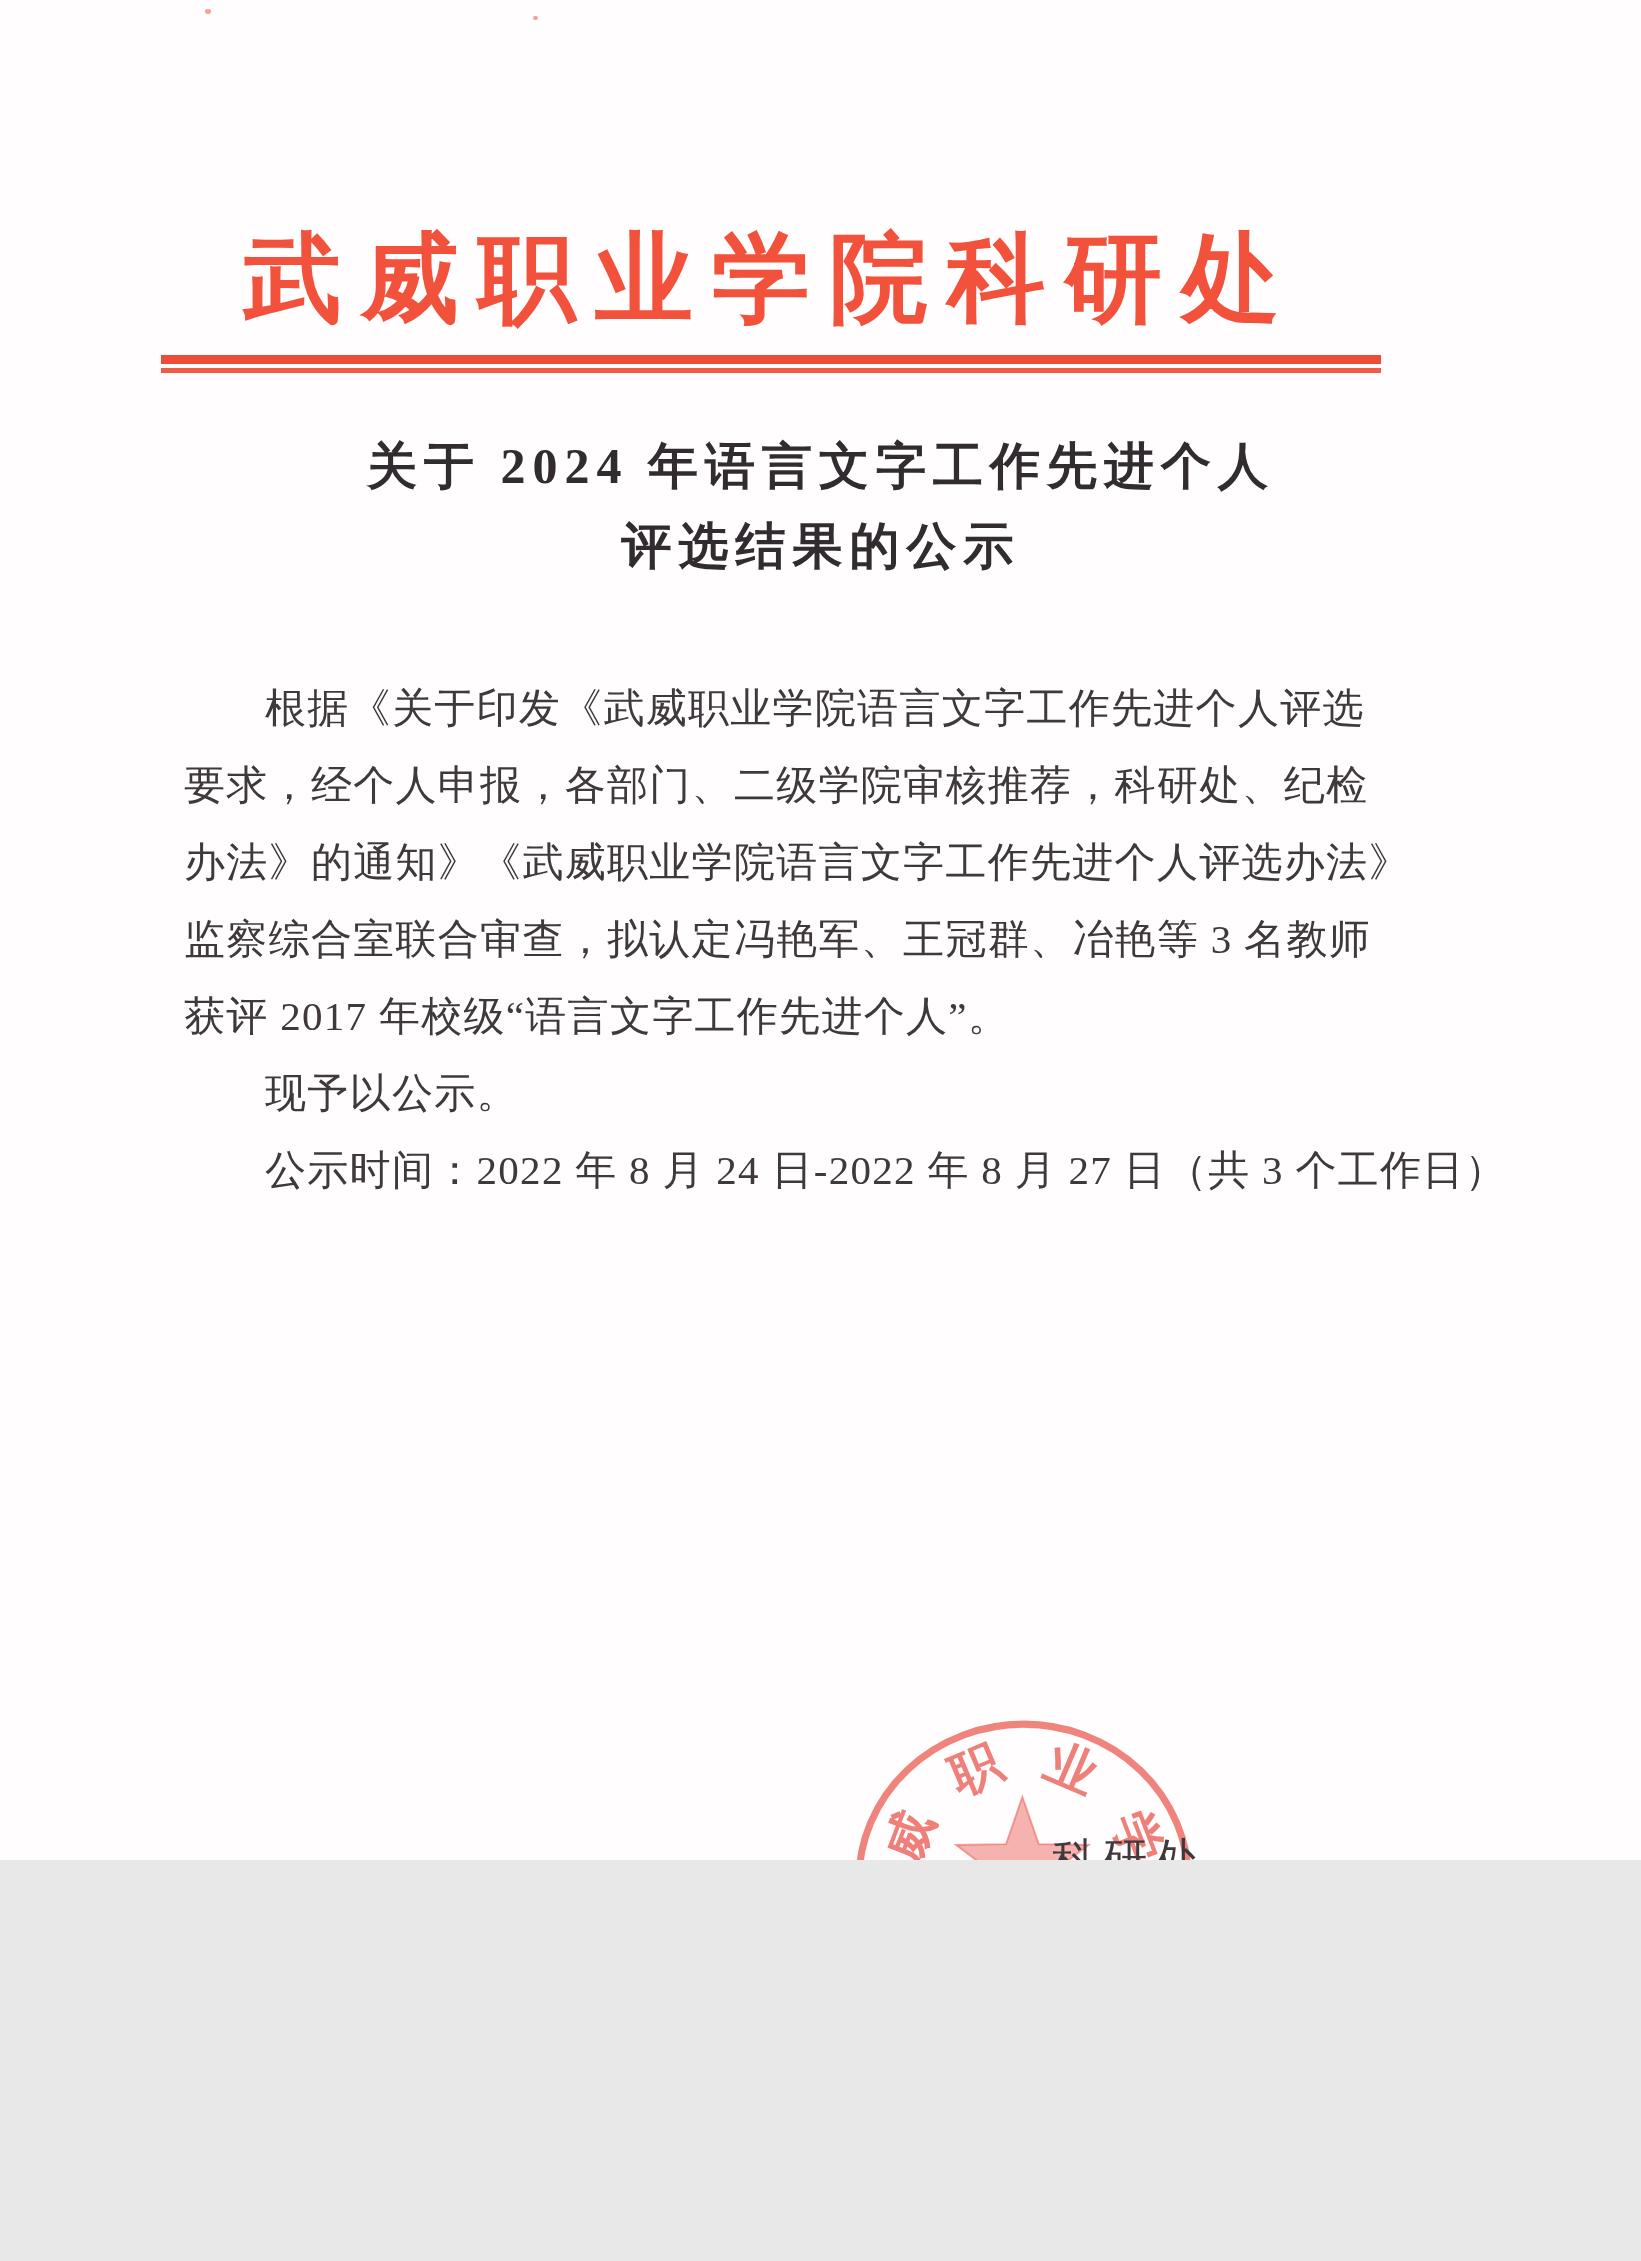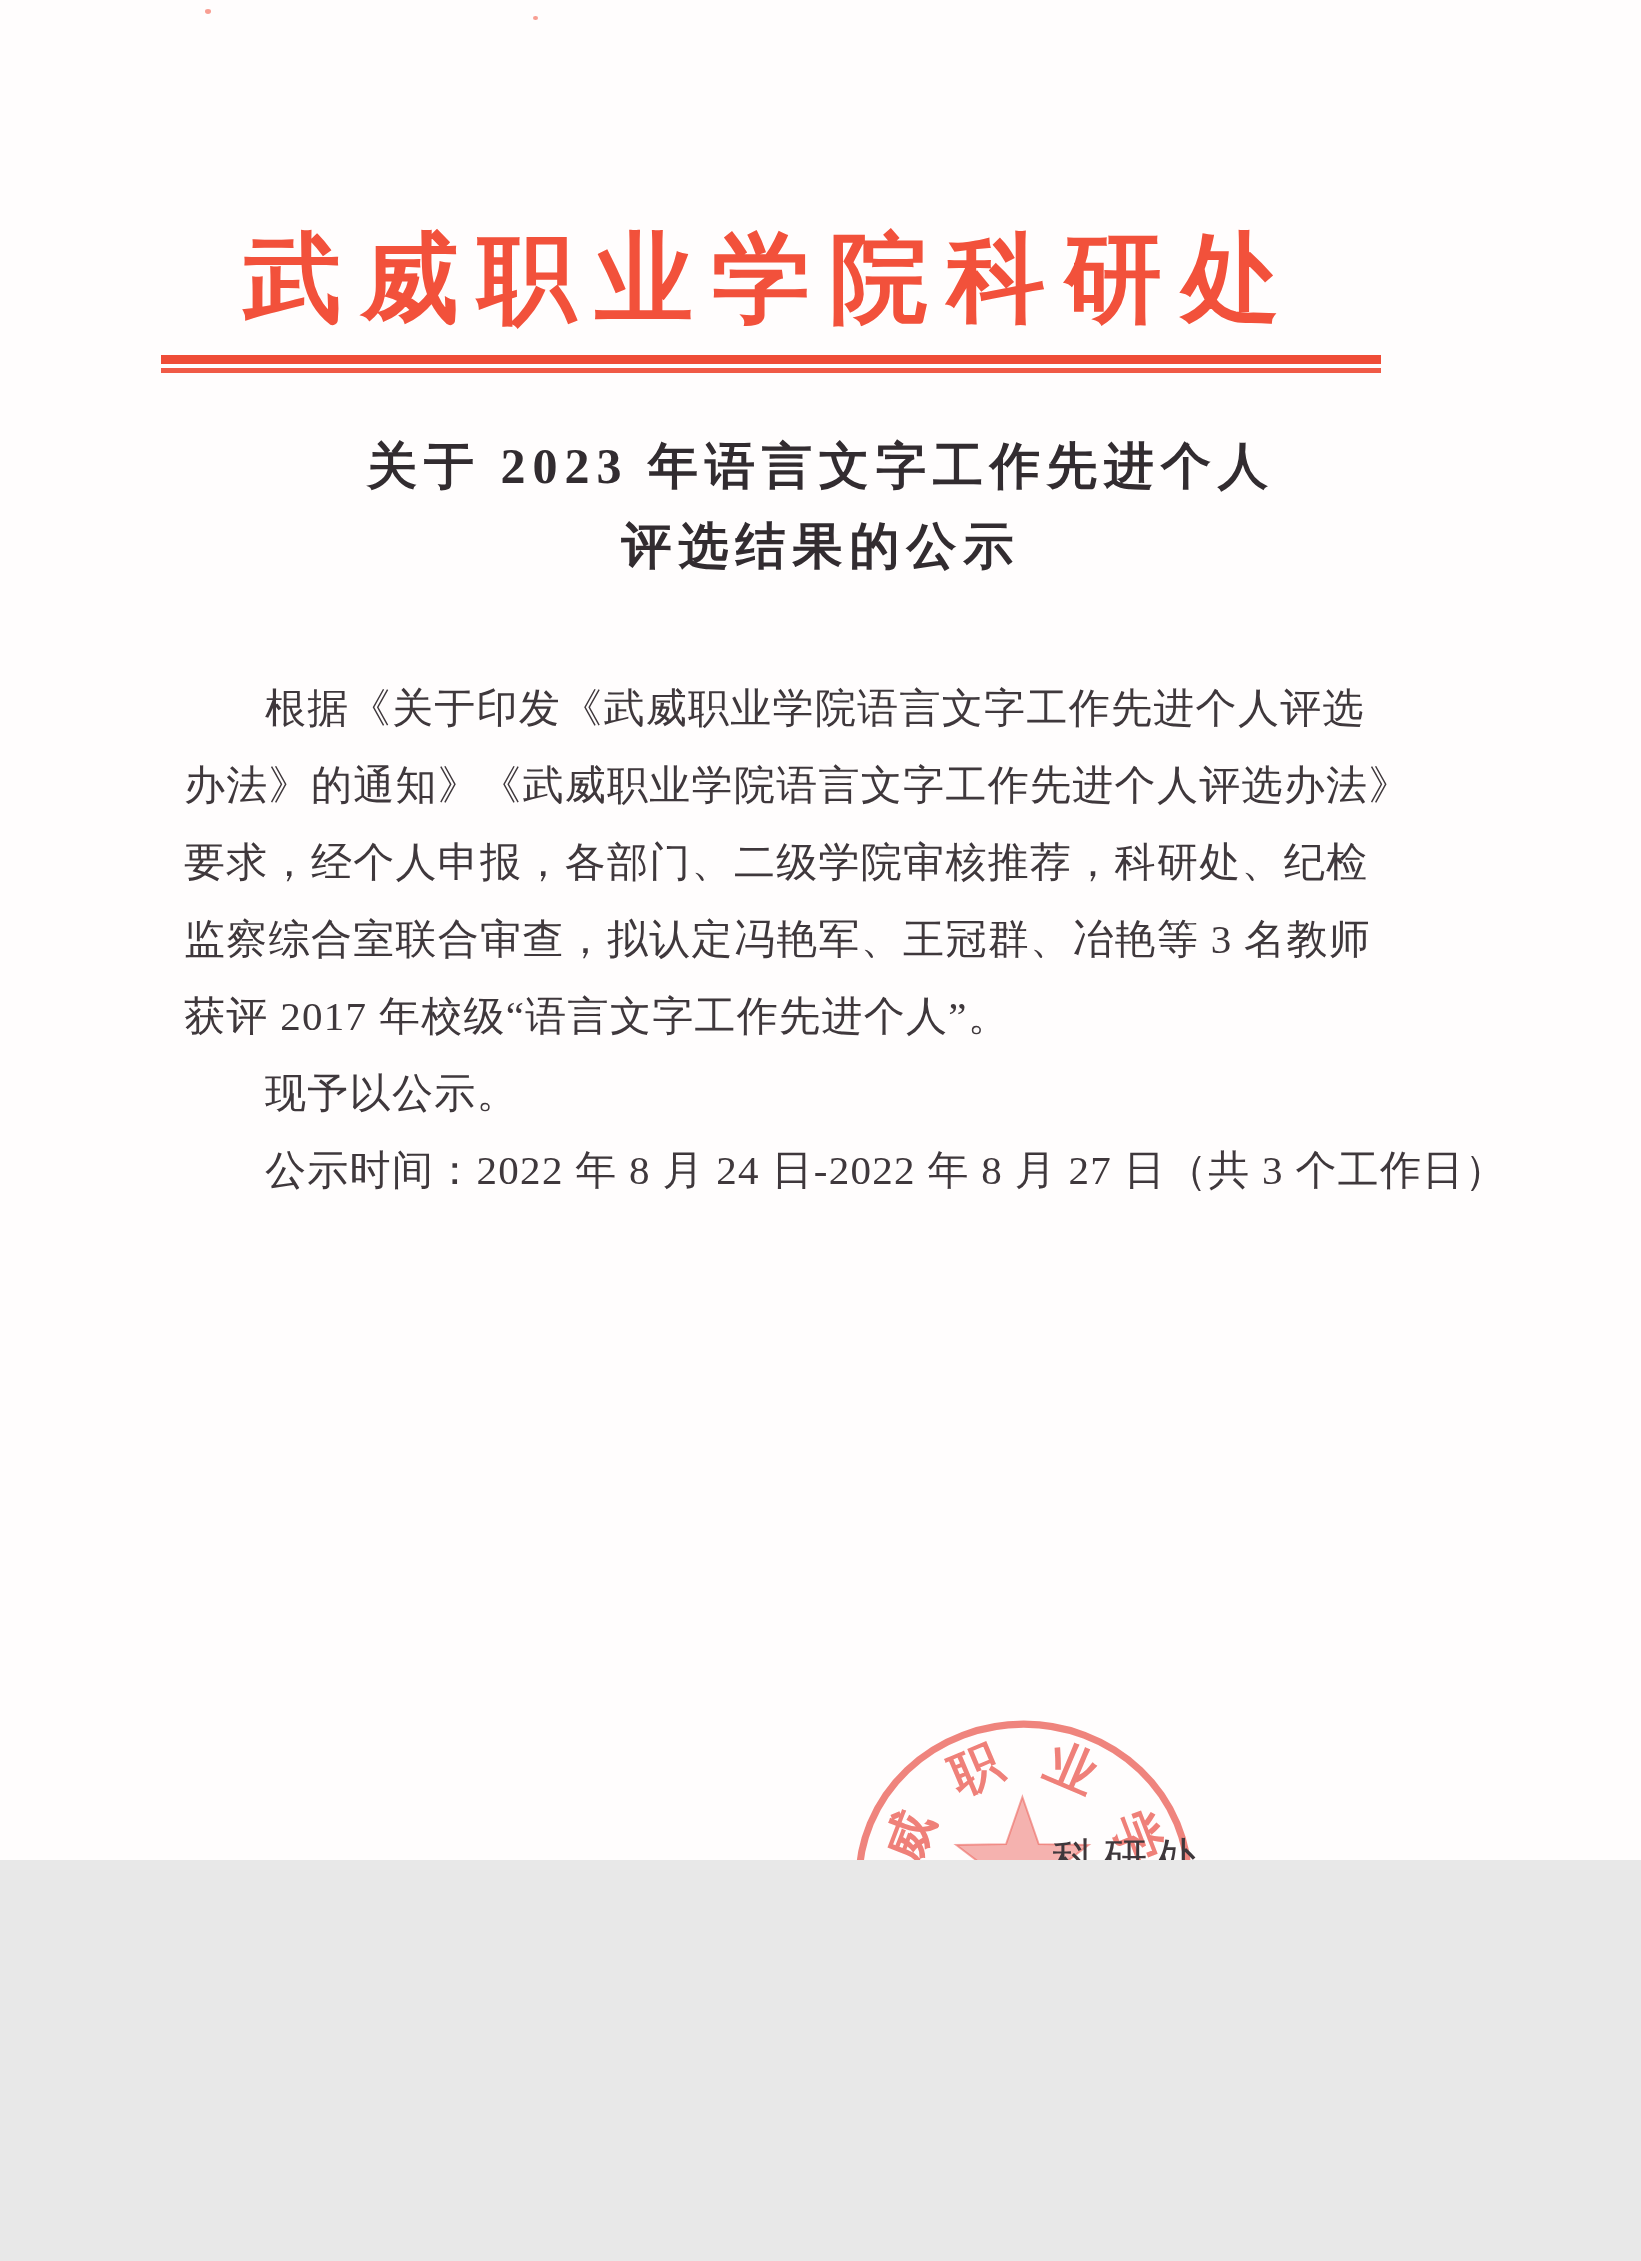--- a/index.html
+++ b/index.html
@@ -74,28 +74,28 @@
 
   <div class="speck" style="left:205px;top:9px;width:6.4px;height:5.2px;"></div>
   <div class="speck" style="left:533px;top:15.5px;width:5.2px;height:4.5px;"></div>
 
   <div class="letterhead">武威职业学院科研处</div>
 
   <div class="rule rule-top-thick"></div>
   <div class="rule rule-top-thin"></div>
 
   <div class="doc-title">
-    <div>关于 2023 年语言文字工作先进个人</div>
+    <div>关于 2024 年语言文字工作先进个人</div>
     <div>评选结果的公示</div>
   </div>
 
   <div class="body-block block-1">
       <div class="body-line indent">根据《关于印发《武威职业学院语言文字工作先进个人评选</div>
+      <div class="body-line">要求，经个人申报，各部门、二级学院审核推荐，科研处、纪检</div>
       <div class="body-line">办法》的通知》《武威职业学院语言文字工作先进个人评选办法》</div>
-      <div class="body-line">要求，经个人申报，各部门、二级学院审核推荐，科研处、纪检</div>
       <div class="body-line">监察综合室联合审查，拟认定冯艳军、王冠群、冶艳等 3 名教师</div>
       <div class="body-line">获评 2017 年校级“语言文字工作先进个人”。</div>
       <div class="body-line indent">现予以公示。</div>
       <div class="body-line indent">公示时间：2022 年 8 月 24 日-2022 年 8 月 27 日（共 3 个工作日）</div>
     </div>
 
 
   <div class="rule rule-bottom-thin"></div>
   <div class="rule rule-bottom-thick"></div>
 

